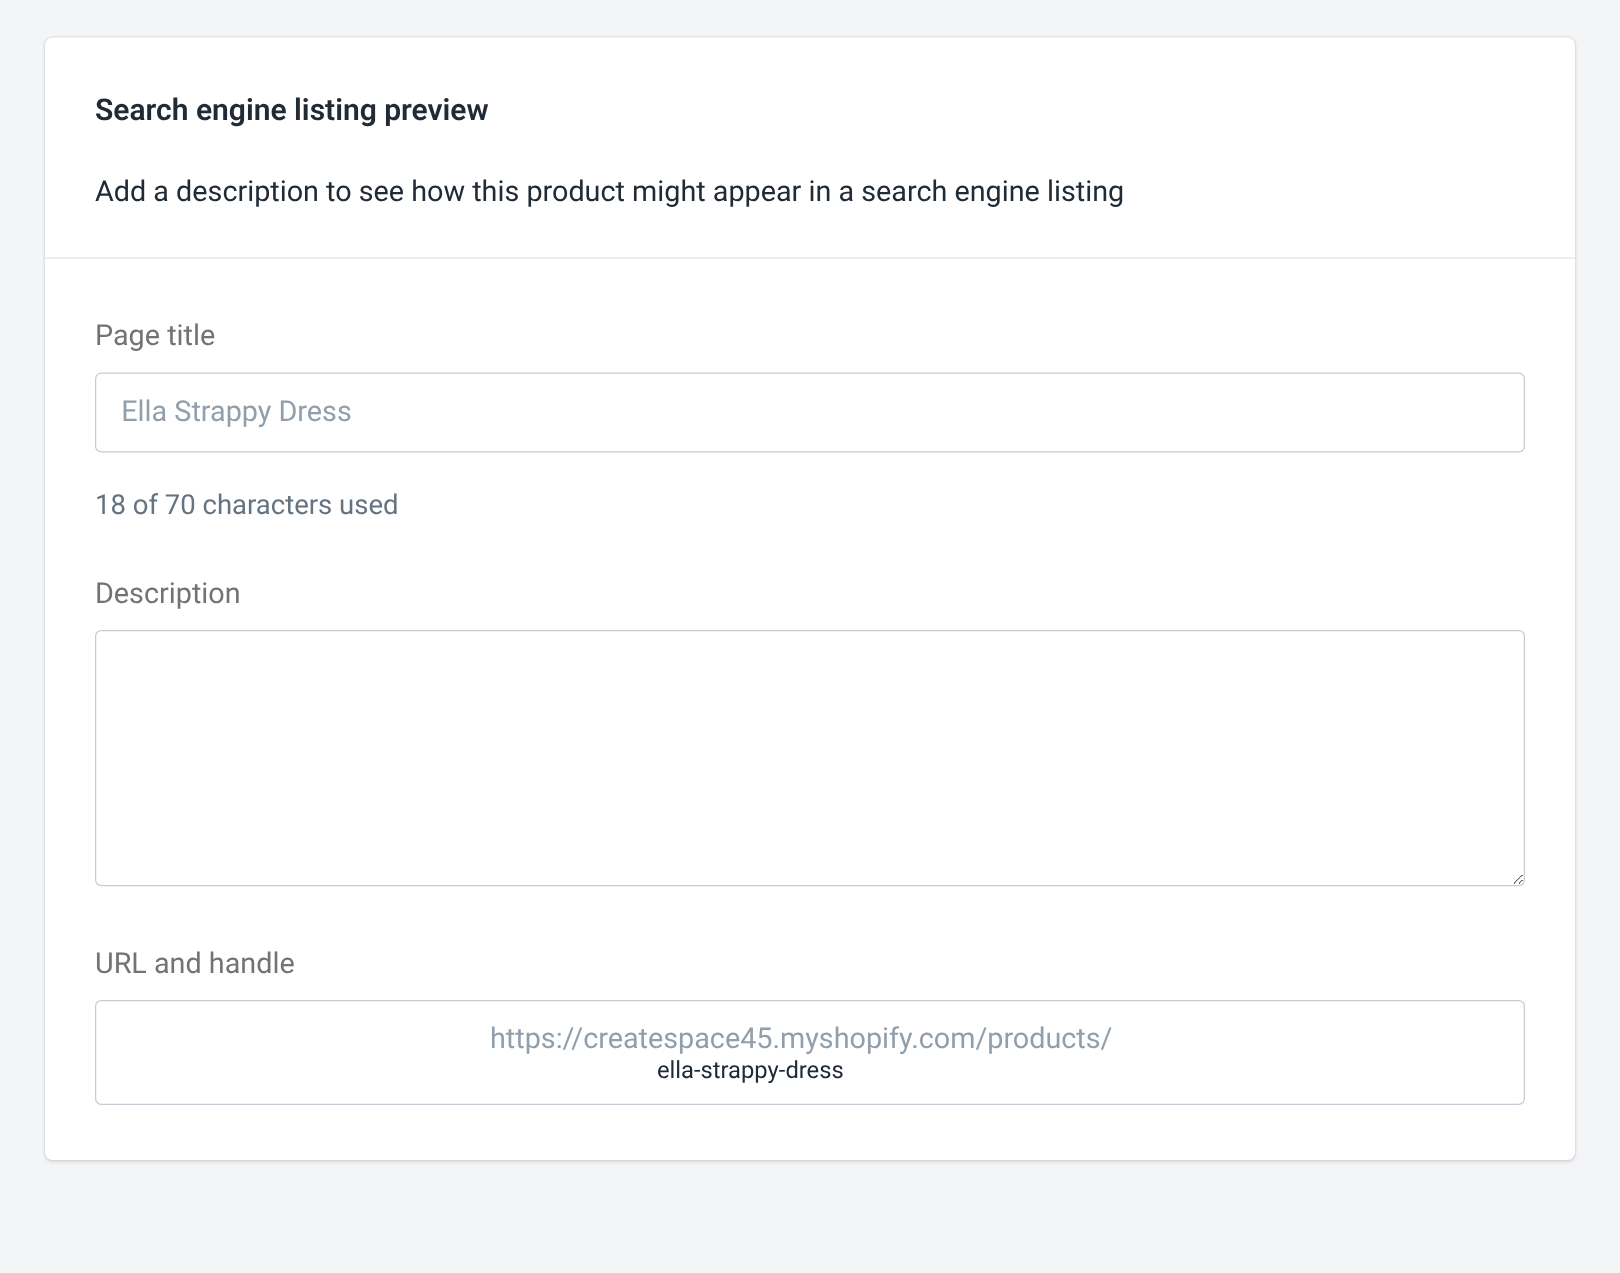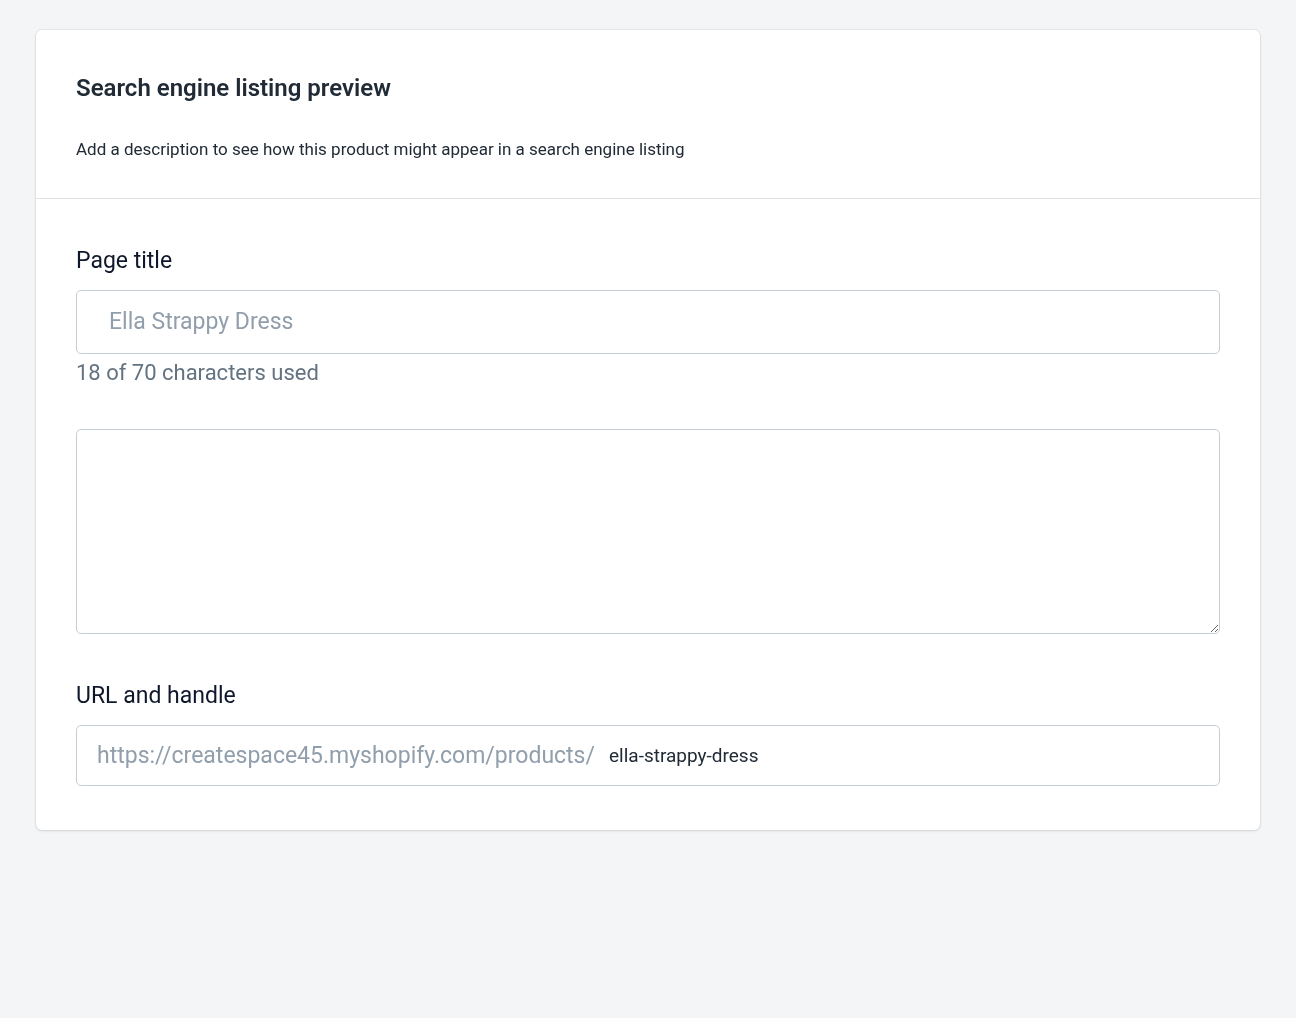--- a/index.html
+++ b/index.html
@@ -22,21 +22,21 @@
     .card-header {
       padding: 44px 40px 36px 40px;
     }
     .card-title {
       font-size: 24px;
       font-weight: 600;
       color: #212b36;
       margin-bottom: 36px;
     }
     .card-subtitle {
-      font-size: 17px;
+      font-size: 23px;
       font-weight: 400;
       color: #212b36;
       line-height: 1.4;
     }
     .divider {
       height: 1px;
       background-color: #e1e3e5;
       width: 100%;
     }
     .card-body {
@@ -45,28 +45,28 @@
     .form-group {
       margin-bottom: 44px;
     }
     .form-group:last-child {
       margin-bottom: 4px;
     }
     .form-label {
       display: block;
       font-size: 23px;
       font-weight: 400;
-      color: #0f172a;
+      color: #737373;
       margin-bottom: 16px;
     }
     .text-input {
       width: 100%;
       border: 1px solid #c4cdd5;
       border-radius: 5px;
-      padding: 16px 32px;
+      padding: 16px 20px;
       font-size: 23px;
       font-family: inherit;
       color: #212b36;
       background-color: #ffffff;
       line-height: 1.3;
     }
     .text-input::placeholder {
       color: #919eab;
     }
     .textarea-input {
@@ -77,30 +77,31 @@
       font-size: 23px;
       font-family: inherit;
       color: #212b36;
       background-color: #ffffff;
       height: 205px;
       resize: vertical;
     }
     .helper-text {
       font-size: 22px;
       color: #637381;
-      margin-top: 6px;
+      margin-top: 30px;
     }
     .url-input-wrapper {
       display: flex;
       align-items: center;
       width: 100%;
       border: 1px solid #c4cdd5;
       border-radius: 5px;
       background-color: #ffffff;
       padding: 16px 20px;
+      flex-direction: column;
     }
     .url-prefix {
       font-size: 23px;
       color: #919eab;
       white-space: nowrap;
       padding-right: 14px;
     }
     .url-value-input {
       flex: 1;
       border: none;
@@ -123,20 +124,21 @@
   <div class="divider"></div>
   <div class="card-body">
 
     <div class="form-group">
       <label class="form-label">Page title</label>
       <input type="text" class="text-input" placeholder="Ella Strappy Dress" style="">
       <div class="helper-text">18 of 70 characters used</div>
     </div>
 
     <div class="form-group">
+      <label class="form-label">Description</label>
       <textarea class="textarea-input" style=""></textarea>
     </div>
 
     <div class="form-group">
       <label class="form-label">URL and handle</label>
       <div class="url-input-wrapper">
         <span class="url-prefix">https://createspace45.myshopify.com/products/</span>
         <input type="text" class="url-value-input" value="ella-strappy-dress" style="">
       </div>
     </div>

